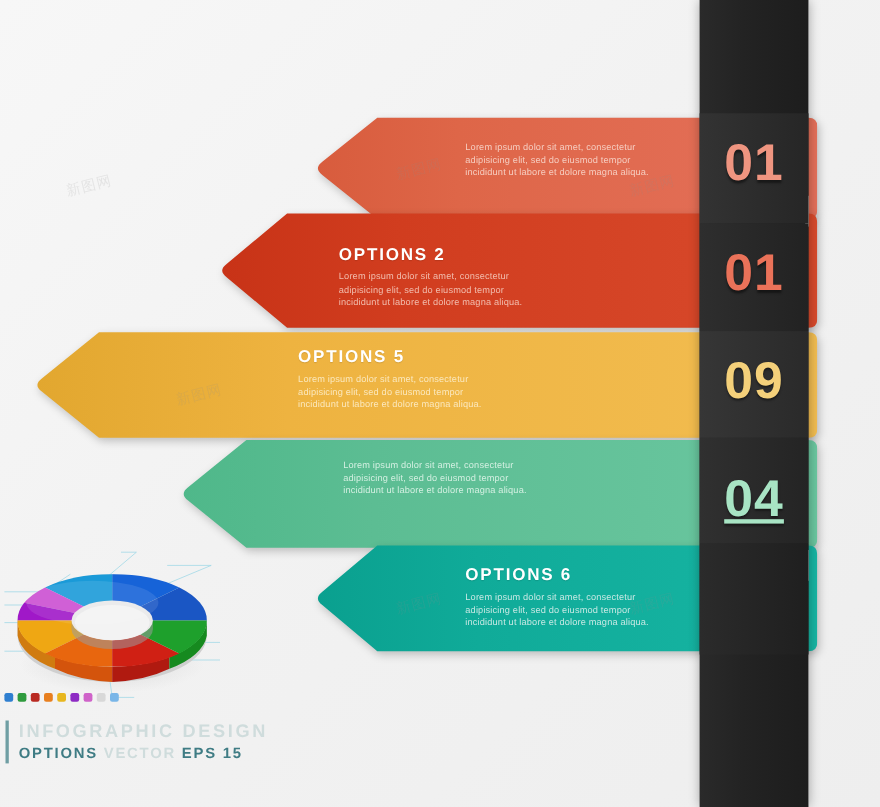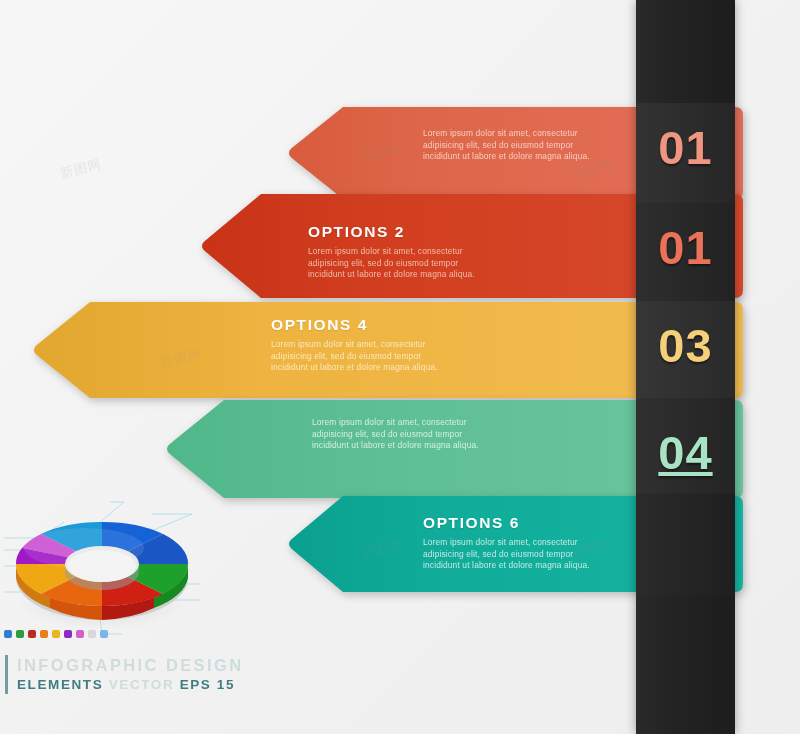--- a/index.html
+++ b/index.html
@@ -195,21 +195,21 @@
           <linearGradient id="g3" x1="0" y1="0" x2="1" y2="0">
             <stop offset="0" stop-color="#e2a72f"></stop>
             <stop offset="0.32" stop-color="#eeb340"></stop>
             <stop offset="1" stop-color="#f2bd51"></stop>
           </linearGradient>
         </defs>
         <path d="M 62 4 L 707 4 Q 715 4 715 12 L 715 92 Q 715 100 707 100 L 62 100 L 10 58 Q 2 52 10 46 Z" fill="url(#g3)"></path>
       </svg>
     </div>
     <div class="rowtext" style="left:243px;top:18px;">
-      <div class="opt-title">OPTIONS 4</div>
+      <div class="opt-title">OPTIONS 5</div>
       <p class="opt-desc" style="color:#fbe8bd;">Lorem ipsum dolor sit amet, consectetur adipisicing elit, sed do eiusmod tempor incididunt ut labore et dolore magna aliqua.</p>
     </div>
   </div>
 
   <div class="row r4" style="left:160px;top:396px;width:583px;height:106px;">
     <div class="arrow">
       <svg viewBox="0 0 583 106" preserveAspectRatio="none">
         <defs>
           <linearGradient id="g4" x1="0" y1="0" x2="1" y2="0">
             <stop offset="0" stop-color="#4fb88a"></stop>
@@ -250,21 +250,21 @@
   </div>
 
   <div class="bandseg" style="top:103px;height:100px;background:linear-gradient(90deg,#333 0%,#262626 100%);"></div>
   <div class="bandseg" style="top:203px;height:98px;background:linear-gradient(90deg,#2e2e2e 0%,#222 100%);"></div>
   <div class="bandseg" style="top:301px;height:97px;background:linear-gradient(90deg,#363636 0%,#2a2a2a 100%);"></div>
   <div class="bandseg" style="top:398px;height:96px;background:linear-gradient(90deg,#303030 0%,#242424 100%);"></div>
   <div class="bandseg" style="top:494px;height:101px;background:linear-gradient(90deg,#2b2b2b 0%,#1f1f1f 100%);"></div>
 
   <div class="bignum" style="top:120px;color:#ef9580;">01</div>
   <div class="bignum" style="top:220px;color:#ea7259;">01</div>
-  <div class="bignum" style="top:318px;color:#f4d07a;">03</div>
+  <div class="bignum" style="top:318px;color:#f4d07a;">09</div>
   <div class="bignum" style="top:425px;color:#a8e4c4;text-decoration:underline;">04</div>
 
   <div class="donutwrap">
     <svg viewBox="0 0 200 148" width="200" height="148">
       <defs>
         <radialGradient id="shadowg" cx="0.5" cy="0.5" r="0.5">
           <stop offset="0" stop-color="#c9c9c9" stop-opacity="0.55"></stop>
           <stop offset="1" stop-color="#c9c9c9" stop-opacity="0"></stop>
         </radialGradient>
       </defs>
@@ -323,21 +323,21 @@
     <span class="dot" style="background:#e8b71f;"></span>
     <span class="dot" style="background:#8e2bc4;"></span>
     <span class="dot" style="background:#cf63c9;"></span>
     <span class="dot" style="background:#d8d8d8;"></span>
     <span class="dot" style="background:#79b6e8;"></span>
   </div>
 
   <div class="brand">
     <div class="brand-line1">INFOGRAPHIC DESIGN</div>
     <div class="brand-line2">
-      <span>ELEMENTS</span>
+      <span>OPTIONS</span>
       <span class="muted">VECTOR</span>
       <span>EPS 15</span>
     </div>
   </div>
 
   <div class="wm" style="left:60px;top:160px;">新图网</div>
   <div class="wm" style="left:360px;top:145px;">新图网</div>
   <div class="wm" style="left:572px;top:160px;">新图网</div>
   <div class="wm" style="left:160px;top:350px;">新图网</div>
   <div class="wm" style="left:360px;top:540px;">新图网</div>

